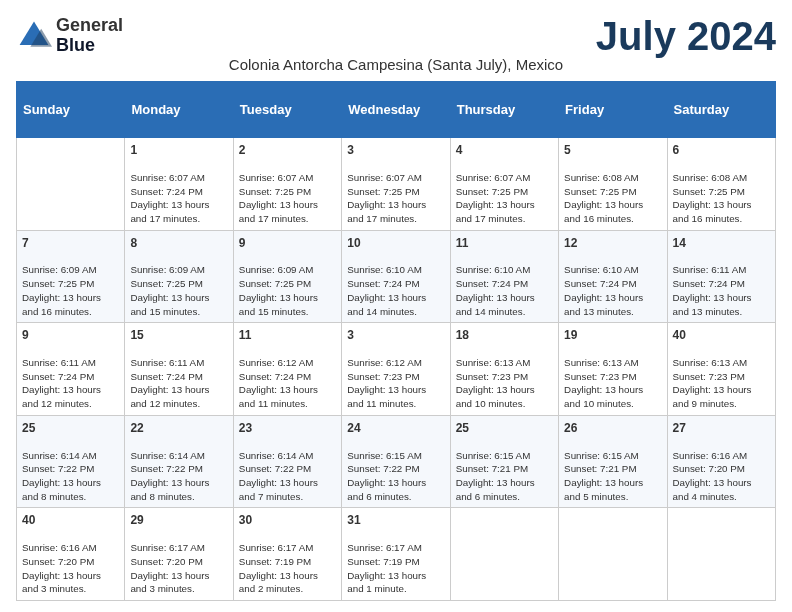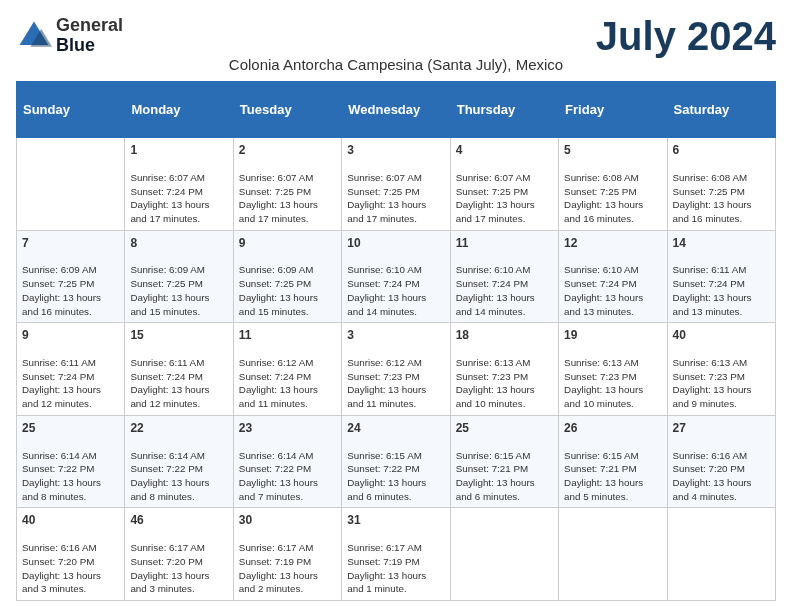--- a/index.html
+++ b/index.html
@@ -322,21 +322,21 @@
       </tr>
       <tr>
         <td>
           <span class="day-number">40</span>
           <div class="cell-content" style="white-space: pre-line;">Sunrise: 6:16 AM
 Sunset: 7:20 PM
 Daylight: 13 hours
 and 3 minutes.</div>
         </td>
         <td>
-          <span class="day-number">46</span>
+          <span class="day-number">29</span>
           <div class="cell-content" style="white-space: pre-line;">Sunrise: 6:17 AM
 Sunset: 7:20 PM
 Daylight: 13 hours
 and 3 minutes.</div>
         </td>
         <td>
           <span class="day-number">30</span>
           <div class="cell-content" style="white-space: pre-line;">Sunrise: 6:17 AM
 Sunset: 7:19 PM
 Daylight: 13 hours

